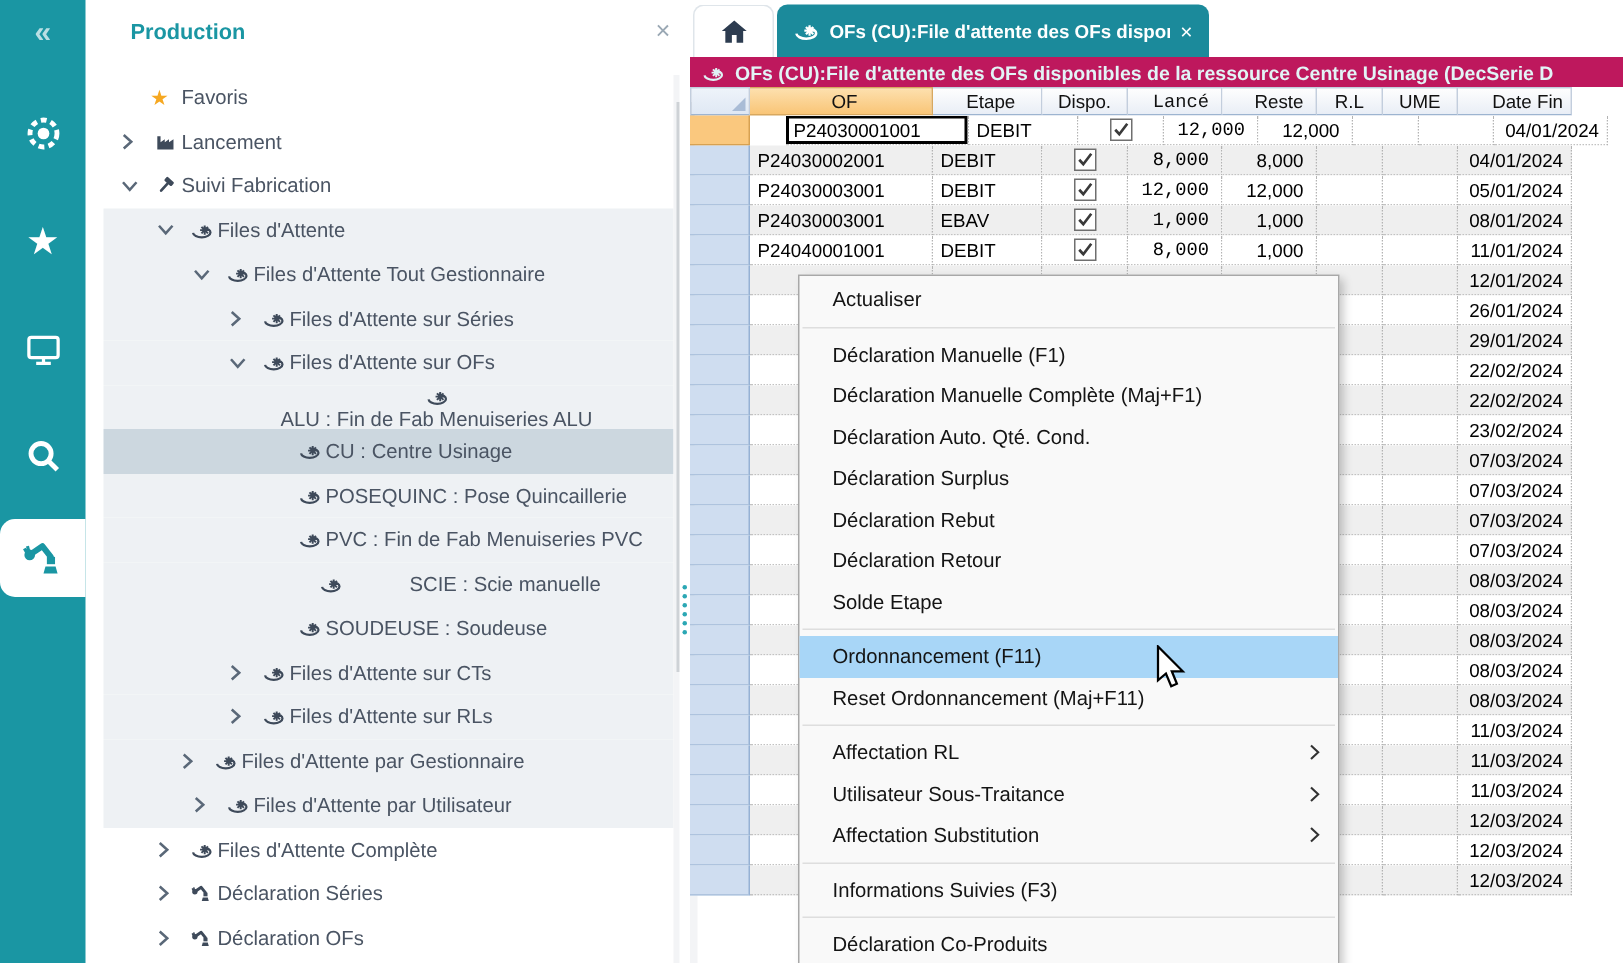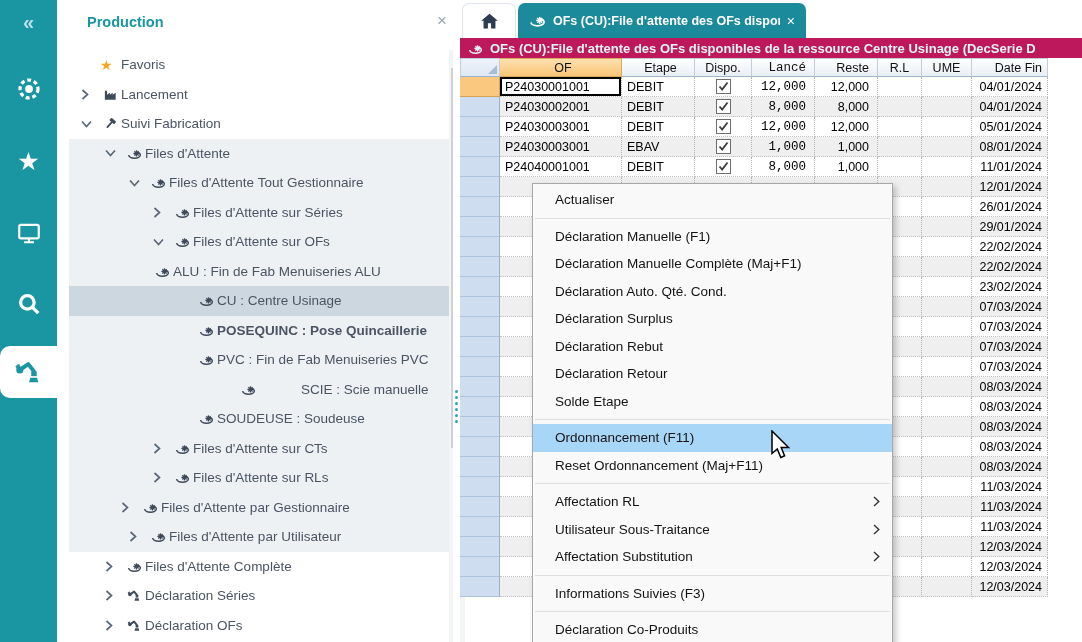--- a/index.html
+++ b/index.html
@@ -80,21 +80,21 @@
   .rh.sel{background:#FAC87E !important;border-right:1px solid #d7a152;border-bottom:1px solid #d7a152;}
   .c-rh{width:40px;}
   .c-of{width:122px;padding-left:5px;}
   .c-etape{width:73px;padding-left:5px;}
   .c-dispo{width:57px;justify-content:center;}
   .c-lance{width:63px;justify-content:flex-end;padding-right:8px;font-family:Liberation Mono, monospace;}
   .c-reste{width:63px;justify-content:flex-end;padding-right:8px;}
   .c-rl{width:44px;}
   .c-ume{width:50px;}
   .c-datefin{width:76px;justify-content:flex-end;padding-right:5px;}
-  .focus{box-shadow:inset 0 0 0 2px #000;background:#fff !important;}
+  .focus{box-shadow:inset 0 0 0 2px #000;background:#fff !important;margin-left:24px;}
   .cb{width:13px;height:13px;border:1px solid #6f6f6f;background:#fff;display:flex;
       align-items:center;justify-content:center;cursor:pointer;}
 
   
   .context-menu{position:absolute;left:532px;top:183px;width:361px;height:470px;background:#f9f9f9;
                 border:1px solid #a8a8a8;box-shadow:3px 3px 6px rgba(0,0,0,.22);box-sizing:border-box;
                 padding-top:2px;z-index:10;}
   .mi{height:27.5px;display:flex;align-items:center;padding:0 12px 0 22px;font-size:13.5px;
       color:#141414;cursor:pointer;white-space:nowrap;}
   .mi.hl{background:#a8d6f7;}
@@ -258,21 +258,21 @@
               <line x1="10.1" y1="4.6" x2="10.1" y2="11.2"></line>
               <line x1="6.8" y1="7.9" x2="13.4" y2="7.9"></line>
               <line x1="7.8" y1="5.6" x2="12.4" y2="10.2"></line>
               <line x1="12.4" y1="5.6" x2="7.8" y2="10.2"></line>
             </g>
             <circle cx="10.1" cy="7.9" r="1.7" fill="currentColor"></circle>
           </svg>
         </span>
         <span class="tlabel">Files d'Attente sur OFs</span>
       </div>
-      <div class="tree-item shaded" style="padding-left: 64px;">
+      <div class="tree-item shaded" style="padding-left: 64px; flex-direction: column;">
         <span class="chev"></span>
         <span class="ticon icon-host queue-gear-icon">
           <svg viewBox="0 0 16 16">
             <ellipse cx="8" cy="9.6" rx="6.2" ry="3.4" fill="none" stroke="currentColor" stroke-width="1.6" stroke-dasharray="15 9"></ellipse>
             <g fill="none" stroke="currentColor" stroke-width="1.4">
               <line x1="10.1" y1="4.6" x2="10.1" y2="11.2"></line>
               <line x1="6.8" y1="7.9" x2="13.4" y2="7.9"></line>
               <line x1="7.8" y1="5.6" x2="12.4" y2="10.2"></line>
               <line x1="12.4" y1="5.6" x2="7.8" y2="10.2"></line>
             </g>
@@ -290,53 +290,53 @@
               <line x1="10.1" y1="4.6" x2="10.1" y2="11.2"></line>
               <line x1="6.8" y1="7.9" x2="13.4" y2="7.9"></line>
               <line x1="7.8" y1="5.6" x2="12.4" y2="10.2"></line>
               <line x1="12.4" y1="5.6" x2="7.8" y2="10.2"></line>
             </g>
             <circle cx="10.1" cy="7.9" r="1.7" fill="currentColor"></circle>
           </svg>
         </span>
         <span class="tlabel">CU : Centre Usinage</span>
       </div>
-      <div class="tree-item shaded" style="padding-left: 108px; font-weight: bold;">
-        <span class="chev"></span>
-        <span class="ticon icon-host queue-gear-icon">
-          <svg viewBox="0 0 16 16">
-            <ellipse cx="8" cy="9.6" rx="6.2" ry="3.4" fill="none" stroke="currentColor" stroke-width="1.6" stroke-dasharray="15 9"></ellipse>
-            <g fill="none" stroke="currentColor" stroke-width="1.4">
-              <line x1="10.1" y1="4.6" x2="10.1" y2="11.2"></line>
-              <line x1="6.8" y1="7.9" x2="13.4" y2="7.9"></line>
-              <line x1="7.8" y1="5.6" x2="12.4" y2="10.2"></line>
-              <line x1="12.4" y1="5.6" x2="7.8" y2="10.2"></line>
-            </g>
-            <circle cx="10.1" cy="7.9" r="1.7" fill="currentColor"></circle>
-          </svg>
-        </span>
-        <span class="tlabel">POSEQUINC : Pose Quincaillerie</span>
-      </div>
       <div class="tree-item shaded" style="padding-left: 108px;">
         <span class="chev"></span>
         <span class="ticon icon-host queue-gear-icon">
           <svg viewBox="0 0 16 16">
             <ellipse cx="8" cy="9.6" rx="6.2" ry="3.4" fill="none" stroke="currentColor" stroke-width="1.6" stroke-dasharray="15 9"></ellipse>
             <g fill="none" stroke="currentColor" stroke-width="1.4">
               <line x1="10.1" y1="4.6" x2="10.1" y2="11.2"></line>
               <line x1="6.8" y1="7.9" x2="13.4" y2="7.9"></line>
               <line x1="7.8" y1="5.6" x2="12.4" y2="10.2"></line>
               <line x1="12.4" y1="5.6" x2="7.8" y2="10.2"></line>
             </g>
             <circle cx="10.1" cy="7.9" r="1.7" fill="currentColor"></circle>
           </svg>
         </span>
+        <span class="tlabel">POSEQUINC : Pose Quincaillerie</span>
+      </div>
+      <div class="tree-item shaded" style="padding-left: 108px;">
+        <span class="chev"></span>
+        <span class="ticon icon-host queue-gear-icon">
+          <svg viewBox="0 0 16 16">
+            <ellipse cx="8" cy="9.6" rx="6.2" ry="3.4" fill="none" stroke="currentColor" stroke-width="1.6" stroke-dasharray="15 9"></ellipse>
+            <g fill="none" stroke="currentColor" stroke-width="1.4">
+              <line x1="10.1" y1="4.6" x2="10.1" y2="11.2"></line>
+              <line x1="6.8" y1="7.9" x2="13.4" y2="7.9"></line>
+              <line x1="7.8" y1="5.6" x2="12.4" y2="10.2"></line>
+              <line x1="12.4" y1="5.6" x2="7.8" y2="10.2"></line>
+            </g>
+            <circle cx="10.1" cy="7.9" r="1.7" fill="currentColor"></circle>
+          </svg>
+        </span>
         <span class="tlabel">PVC : Fin de Fab Menuiseries PVC</span>
       </div>
-      <div class="tree-item shaded" style="padding-left: 108px; gap: 42px;">
+      <div class="tree-item shaded" style="padding-left: 80px; gap: 42px;">
         <span class="chev"></span>
         <span class="ticon icon-host queue-gear-icon">
           <svg viewBox="0 0 16 16">
             <ellipse cx="8" cy="9.6" rx="6.2" ry="3.4" fill="none" stroke="currentColor" stroke-width="1.6" stroke-dasharray="15 9"></ellipse>
             <g fill="none" stroke="currentColor" stroke-width="1.4">
               <line x1="10.1" y1="4.6" x2="10.1" y2="11.2"></line>
               <line x1="6.8" y1="7.9" x2="13.4" y2="7.9"></line>
               <line x1="7.8" y1="5.6" x2="12.4" y2="10.2"></line>
               <line x1="12.4" y1="5.6" x2="7.8" y2="10.2"></line>
             </g>

